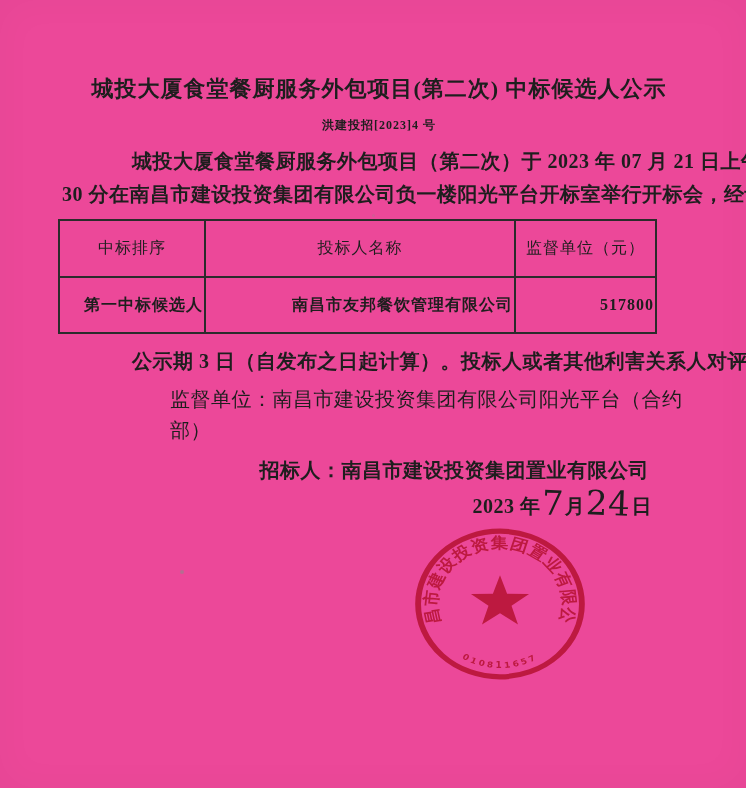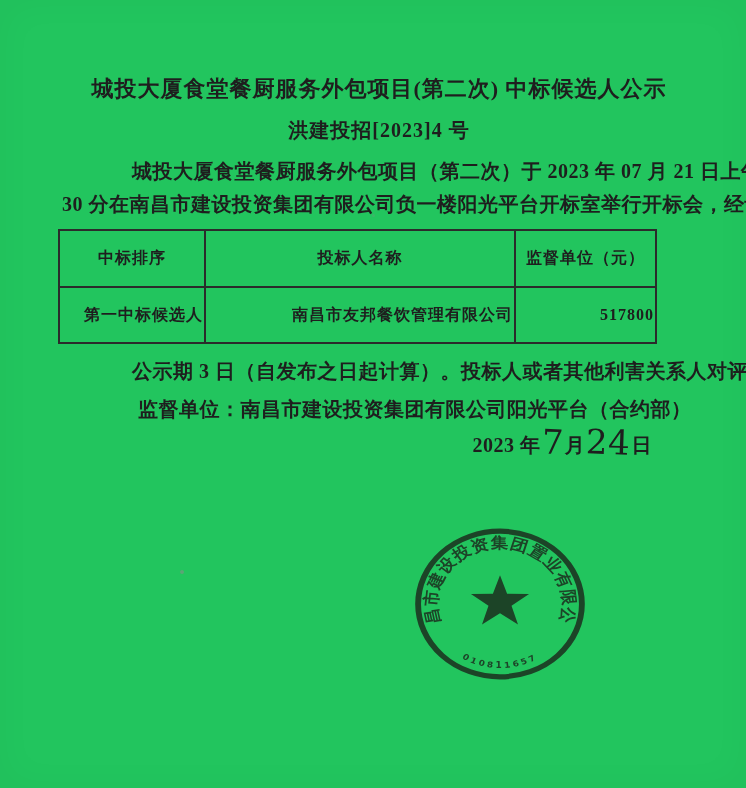--- a/index.html
+++ b/index.html
@@ -1,53 +1,53 @@
 <!DOCTYPE html>
 <html><head>
 <meta charset="utf-8">
 <style>
   html,body{margin:0;padding:0;background:#e8e8e8;}
   .page{
     position:relative;
     width:746px;height:788px;
-    background:#22c55e;
+    background:#ec4899;
     font-family:"Liberation Serif", serif;
     color:#1e1e1e;
     overflow:hidden;
     box-shadow:inset 0 0 40px rgba(0,0,0,0.03);
   }
   .content{padding:74px 50px 0 62px;}
   .doc-title{
     margin:0;text-align:center;
     font-size:22px;font-weight:700;letter-spacing:1px;
   }
   .doc-number{
     margin-top:13px;text-align:center;
-    font-size:20px;font-weight:700;letter-spacing:1px;
+    font-size:12px;font-weight:700;letter-spacing:1px;
   }
   .para{margin-top:11px;font-size:20px;font-weight:600;}
   .para .line{line-height:33px;white-space:nowrap;letter-spacing:0.5px;}
   .para .line.indent{padding-left:70px;}
   .bid-table{
     border-collapse:collapse;
     margin-top:8px;margin-left:-4px;
     table-layout:fixed;
   }
   .bid-table th,.bid-table td{
     border:2px solid #2b2b2b;
     text-align:center;vertical-align:middle;
     font-size:16px;letter-spacing:1px;
   }
-  .bid-table th{height:53px;font-weight:700;border-radius:26px;}
+  .bid-table th{height:53px;font-weight:400;border-radius:26px;}
   .bid-table td{height:52px;font-weight:600;text-align:right;}
   .col-rank{width:146px;}
   .col-bidder{width:310px;}
   .col-price{width:141px;}
   .contact{
-    margin-left:76px;font-size:20px;font-weight:700;
+    margin-left:108px;font-size:20px;font-weight:400;
     line-height:31px;letter-spacing:0.5px;
   }
   .contact.first{margin-top:6px;}
   .bidder-line{
     margin-top:9px;text-align:right;padding-right:47px;
     font-size:20px;font-weight:700;line-height:31px;letter-spacing:0.5px;
   }
   .date-line{
     text-align:right;padding-right:44px;
     font-size:20px;font-weight:700;line-height:40px;letter-spacing:0.5px;
@@ -106,20 +106,21 @@
         </tr>
       </tbody>
     </table>
 
     <div class="para">
       <div class="line indent">公示期 3 日（自发布之日起计算）。投标人或者其他利害关系人对评标结果</div>
     </div>
 
     <div class="contact first">监督单位：南昌市建设投资集团有限公司阳光平台（合约部）</div>
 
+    <div class="bidder-line">招标人：南昌市建设投资集团置业有限公司</div>
 
     <div class="date-line"><span>2023 年</span><span class="hand">7</span><span>月</span><span class="hand">24</span><span>日</span></div>
 
   </div>
 
   <svg class="seal" viewBox="0 0 200 200" preserveAspectRatio="none" xmlns="http://www.w3.org/2000/svg">
     <defs>
       <path id="seal-top-arc" d="M 32.4,118.1 A 70,70 0 1,1 167.6,118.1" fill="none"></path>
       <path id="seal-bottom-arc" d="M 60,169.3 A 80,80 0 0,0 140,169.3" fill="none"></path>
     </defs>

